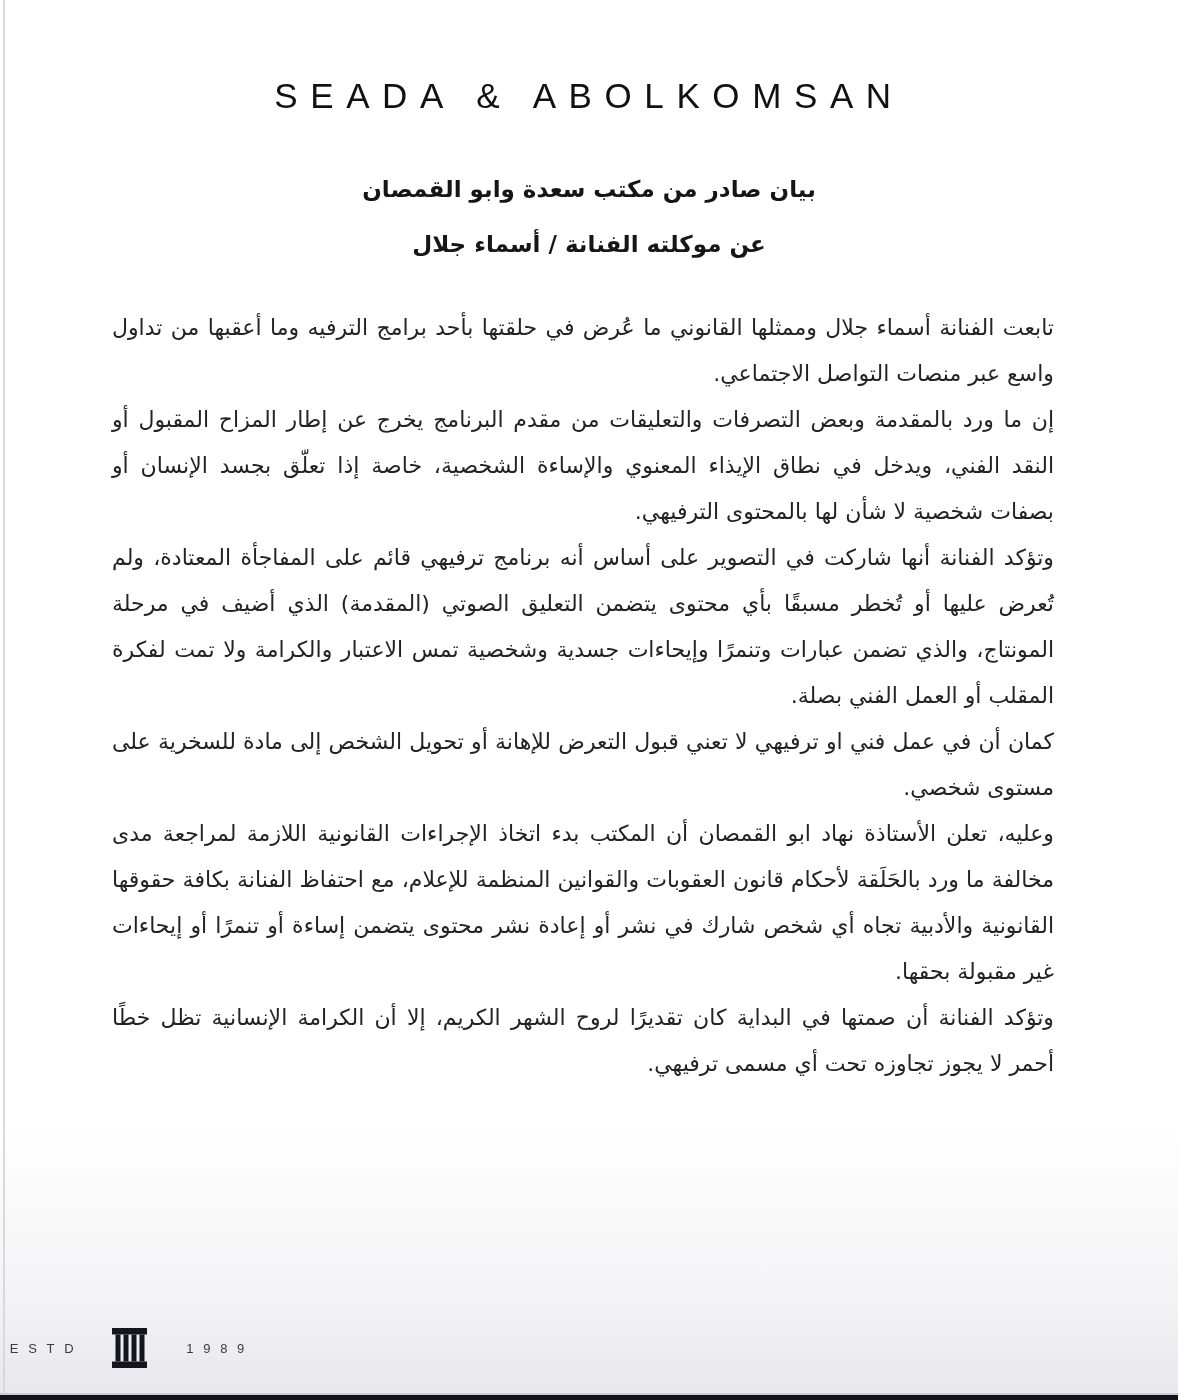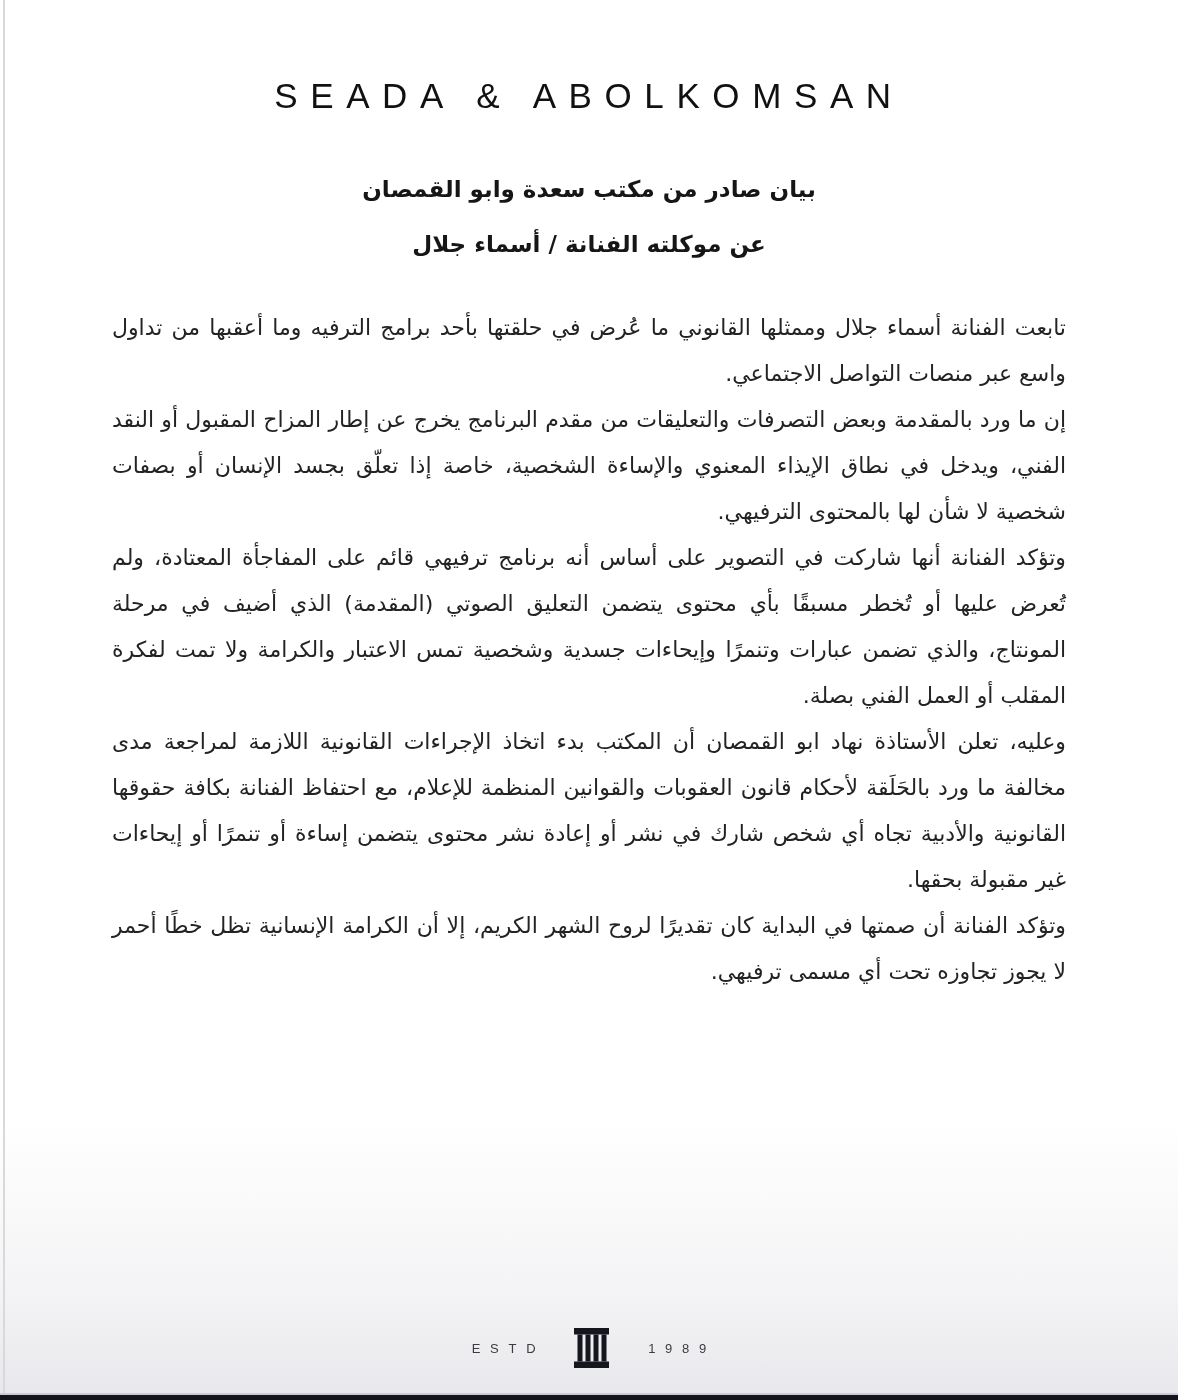--- a/index.html
+++ b/index.html
@@ -47,35 +47,35 @@
     font-size: 23px;
     font-weight: 700;
     color: #161618;
   }
   .stmt-title.line1 { top: 176px; }
   .stmt-title.line2 { top: 231px; }
   .body-text {
     position: absolute;
     top: 305px;
     left: 112px;
-    right: 112px;
+    right: 124px;
     direction: rtl;
     text-align: justify;
     font-size: 22px;
     line-height: 46px;
     color: #232325;
   }
   .body-text p { margin: 0; }
   .footer {
     position: absolute;
     left: 0; bottom: 32px;
     width: 100%;
     display: flex;
     align-items: center;
-    justify-content: center;
+    justify-content: flex-start;
     gap: 28px;
   }
   .footer .caps {
     font-family: "Liberation Sans", sans-serif;
     font-size: 13px;
     font-weight: 500;
     letter-spacing: 0.75em;
     color: #3c3c40;
     padding-left: 0.75em; 
   }
@@ -92,20 +92,21 @@
   <div class="brand">SEADA &amp; ABOLKOMSAN</div>
 
   <div class="stmt-title line1" dir="rtl">بيان صادر من مكتب سعدة وابو القمصان</div>
 
   <div class="stmt-title line2" dir="rtl">عن موكلته الفنانة / أسماء جلال</div>
 
   <div class="body-text">
     <p>تابعت الفنانة أسماء جلال وممثلها القانوني ما عُرض في حلقتها بأحد برامج الترفيه وما أعقبها من تداول واسع عبر منصات التواصل الاجتماعي.</p>
     <p>إن ما ورد بالمقدمة وبعض التصرفات والتعليقات من مقدم البرنامج يخرج عن إطار المزاح المقبول أو النقد الفني، ويدخل في نطاق الإيذاء المعنوي والإساءة الشخصية، خاصة إذا تعلّق بجسد الإنسان أو بصفات شخصية لا شأن لها بالمحتوى الترفيهي.</p>
     <p>وتؤكد الفنانة أنها شاركت في التصوير على أساس أنه برنامج ترفيهي قائم على المفاجأة المعتادة، ولم تُعرض عليها أو تُخطر مسبقًا بأي محتوى يتضمن التعليق الصوتي (المقدمة) الذي أضيف في مرحلة المونتاج، والذي تضمن عبارات وتنمرًا وإيحاءات جسدية وشخصية تمس الاعتبار والكرامة ولا تمت لفكرة المقلب أو العمل الفني بصلة.</p>
+    <p>كمان أن في عمل فني او ترفيهي لا تعني قبول التعرض للإهانة أو تحويل الشخص إلى مادة للسخرية على مستوى شخصي.</p>
     <p>وعليه، تعلن الأستاذة نهاد ابو القمصان أن المكتب بدء اتخاذ الإجراءات القانونية اللازمة لمراجعة مدى مخالفة ما ورد بالحَلَقة لأحكام قانون العقوبات والقوانين المنظمة للإعلام، مع احتفاظ الفنانة بكافة حقوقها القانونية والأدبية تجاه أي شخص شارك في نشر أو إعادة نشر محتوى يتضمن إساءة أو تنمرًا أو إيحاءات غير مقبولة بحقها.</p>
     <p>وتؤكد الفنانة أن صمتها في البداية كان تقديرًا لروح الشهر الكريم، إلا أن الكرامة الإنسانية تظل خطًا أحمر لا يجوز تجاوزه تحت أي مسمى ترفيهي.</p>
   </div>
 
   <div class="footer">
     <span class="caps">ESTD</span>
     <span>
       <svg class="pillar" viewBox="0 0 37 40" xmlns="http://www.w3.org/2000/svg">
         <rect x="1" y="0" width="35" height="6.5"></rect>
         <rect x="1" y="33.5" width="35" height="6.5"></rect>

